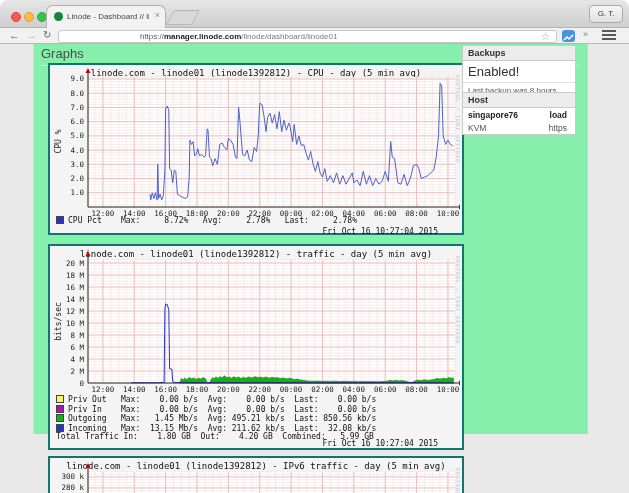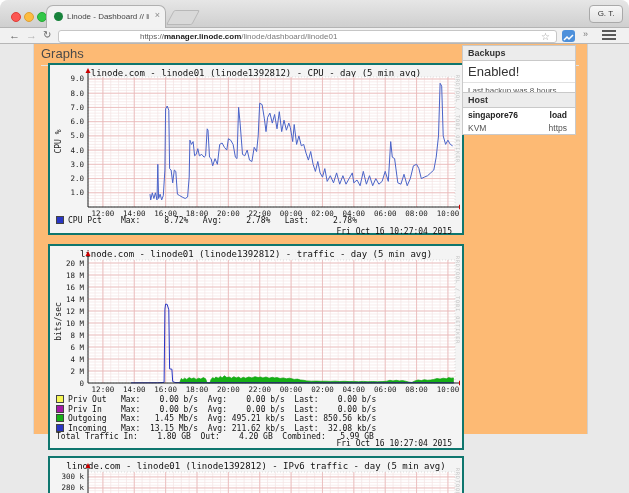--- a/index.html
+++ b/index.html
@@ -37,38 +37,38 @@
   #ev-badge{display:inline-block;margin:15px 3px 0 2px;padding:0 3px;border:1px solid #a3d3ae;
        background:#f2faf3;border-radius:2px;color:#0a8a3e;height:8.5px;line-height:8.5px;vertical-align:top;}
   #url-scheme{color:#5a5a5a;} #url-domain{color:#1d1d1d;font-weight:bold;} #url-path{color:#7a7a7a;}
   #star-icon{position:absolute;right:6px;top:0px;color:#9a9a9a;font-size:10px;line-height:11px;}
   #ext-icon{position:absolute;left:562px;top:1.5px;width:13px;height:12px;background:#4d90db;border-radius:3px;}
   #overflow-chevron{position:absolute;left:583px;top:1px;font-size:9px;color:#777;}
   #menu-btn{position:absolute;left:602px;top:2px;width:14px;height:10px;}
   #menu-btn div{height:2px;background:#5a5a5a;margin-bottom:2px;}
   
   #page{position:absolute;left:0;top:44px;width:629px;height:449px;background:#e9e9e9;}
-  #content{position:absolute;left:33px;top:0;width:553px;height:390px;background:#fdba74;
+  #content{position:absolute;left:33px;top:0;width:553px;height:390px;background:#86efac;
            border-left:1px solid #d8d8d8;border-right:1px solid #d0d0d0;}
   #page-heading{position:absolute;left:7px;top:2px;width:538px;font-size:13px;color:#4a4a4a;
            padding-bottom:4px;border-bottom:1px solid #e3e3e3;}
   
   .gpanel{position:absolute;left:14px;width:412px;background:#f4f4f4;border:2px solid #0f766e;
           font-family:"DejaVu Sans Mono","Liberation Mono",monospace;}
   #g0{top:19px;height:168px;} #g1{top:200px;height:202px;} #g2{top:412px;height:200px;}
   .gpanel svg{position:absolute;left:0;top:0;}
   .gtitle{position:absolute;left:0;top:3px;width:100%;text-align:center;font-size:9px;color:#111;}
   .ylab{position:absolute;left:-22px;width:60px;text-align:center;font-size:8px;color:#222;
         transform:rotate(-90deg);}
   #g0 .ylab{top:72px;} #g1 .ylab{top:71px;}
   .legend{position:absolute;left:6px;font-size:8px;line-height:8.5px;color:#111;}
   #g0 .legend{top:151px;} #g1 .legend{top:149px;}
   .lg-row{white-space:pre;}
   .sw{display:inline-block;width:6px;height:6px;border:1px solid #444;margin-right:4px;vertical-align:-1px;}
-  .tstamp{position:absolute;right:10px;font-size:8px;color:#111;}
+  .tstamp{position:absolute;right:24px;font-size:8px;color:#111;}
   #g0 .tstamp{top:162px;} #g1 .tstamp{top:193px;}
   .wmark{position:absolute;right:1px;top:10px;font-size:5px;color:#c2c2c2;letter-spacing:1px;
          writing-mode:vertical-rl;}
   
   .sidebox{position:absolute;left:428px;width:112px;border:1px solid #c9c9c9;background:#fff;}
   #backups-box{top:1px;} #host-box{top:48px;}
   .sidebox .hd{background:#ececec;border-bottom:1px solid #c9c9c9;font-size:9px;font-weight:bold;
          color:#333;padding:2px 5px;}
   #backups-status{font-size:13px;color:#333;padding:3px 5px;border-bottom:1px solid #e2e2e2;}
   #backups-detail{font-size:8px;color:#555;padding:3px 5px;}

